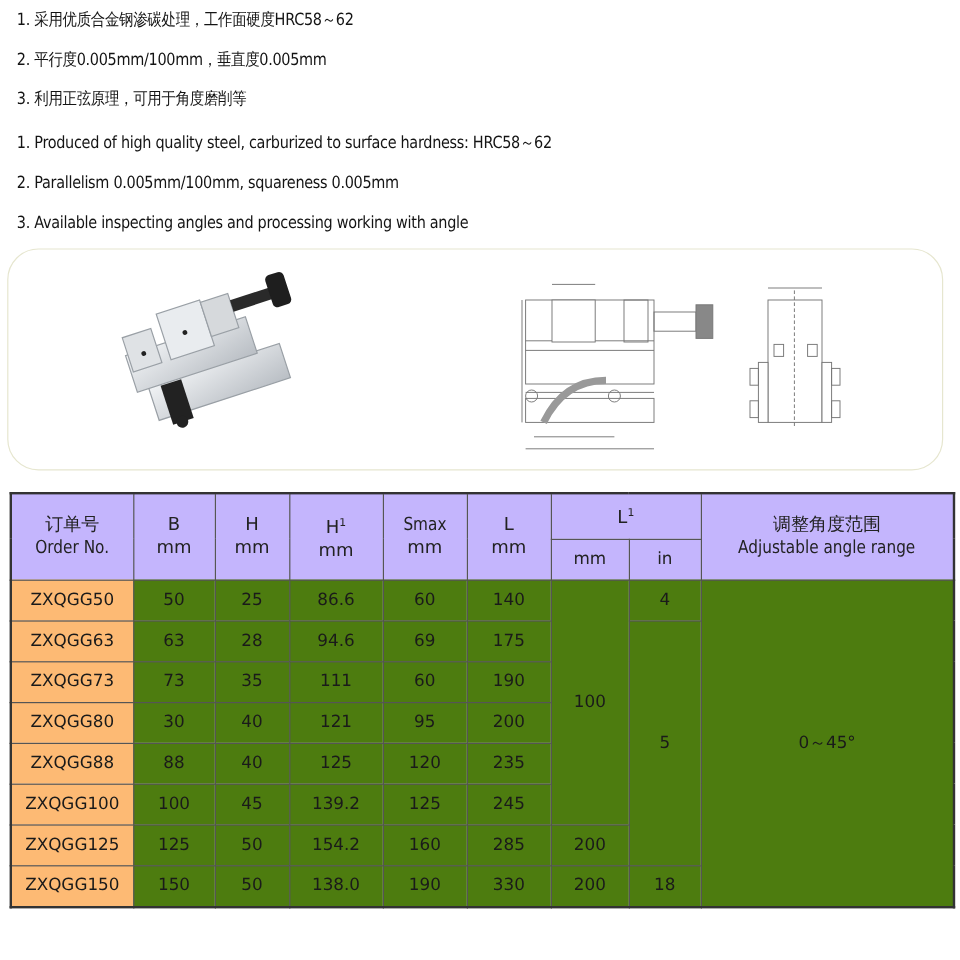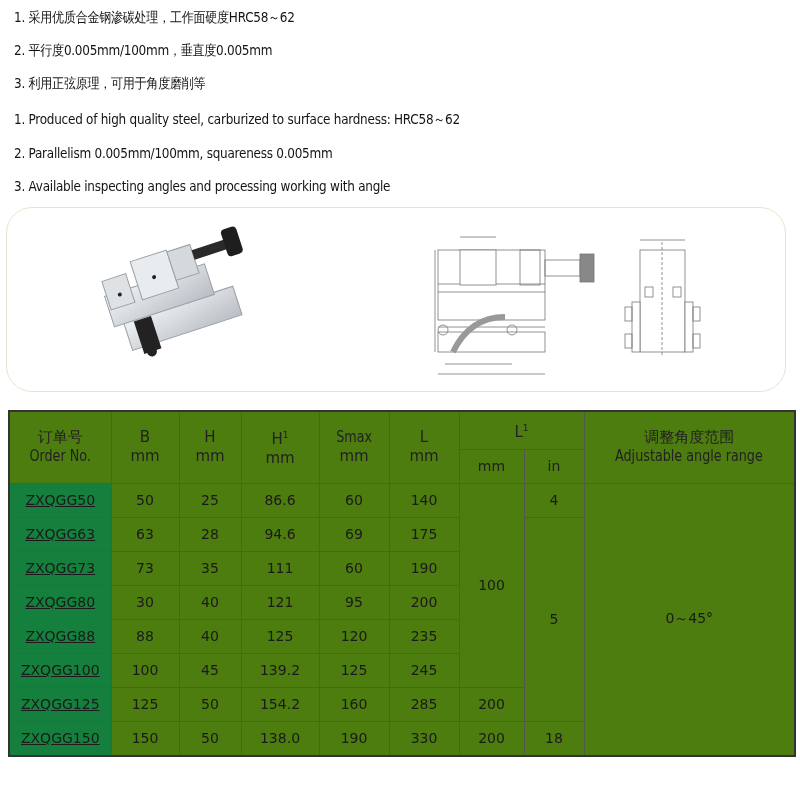--- a/index.html
+++ b/index.html
@@ -3,23 +3,23 @@
 <meta charset="utf-8">
 <style>
   html,body{margin:0;padding:0;background:#fff;}
   body{width:800px;height:800px;position:relative;overflow:hidden;font-family:"DejaVu Sans","Liberation Sans",sans-serif;color:#111;}
   .spec{position:absolute;left:14px;font-size:14px;line-height:18px;letter-spacing:-0.3px;transform:scaleX(0.86);transform-origin:left center;white-space:nowrap;color:#141414;}
   .panel{position:absolute;left:6px;top:207px;width:780px;height:185px;border:1.5px solid #e6e6cf;border-radius:26px;background:#fff;box-sizing:border-box;}
   .photo{position:absolute;left:92px;top:218px;width:175px;height:160px;}
   .drawing{position:absolute;left:425px;top:222px;width:300px;height:165px;}
   table.spec-table{position:absolute;left:8px;top:410px;width:786px;border-collapse:collapse;table-layout:fixed;border:2px solid #333;}
   .spec-table td,.spec-table th{border:1.3px solid #555;text-align:center;padding:0;font-weight:normal;font-size:14px;transform-origin:center;}
-  .spec-table th{background:#4d7c0f;color:#222;}
+  .spec-table th{background:#c4b5fd;color:#222;}
   .spec-table td{background:#4d7c0f;color:#1a1a1a;height:33px;}
-  .spec-table td.order{background:#15803d;text-decoration:underline;}
+  .spec-table td.order{background:#fdba74;}
   .hl{display:block;line-height:19px;font-size:15px;}
   .cond{display:inline-block;transform:scaleX(0.85);}
   .sub{font-size:9px;vertical-align:super;}
 </style>
 </head>
 <body>
 
 <div class="spec" style="top:8px;">1. 采用优质合金钢渗碳处理，工作面硬度HRC58～62</div>
 <div class="spec" style="top:41px;">2. 平行度0.005mm/100mm，垂直度0.005mm</div>
 <div class="spec" style="top:74px;">3. 利用正弦原理，可用于角度磨削等</div>

